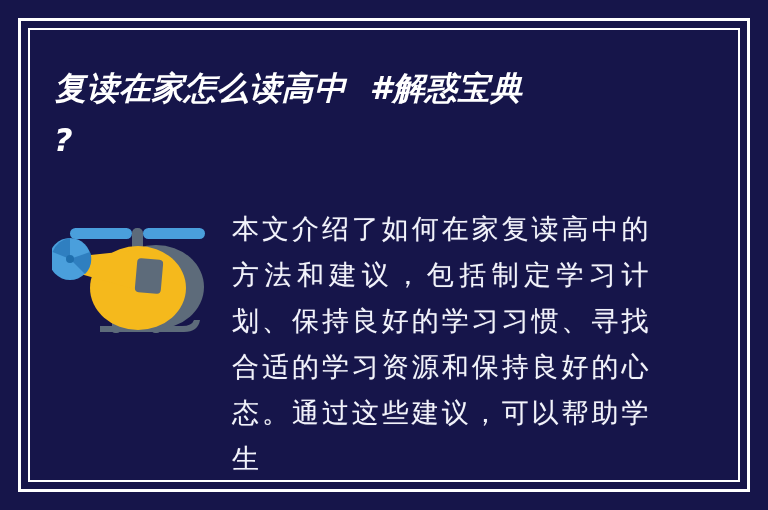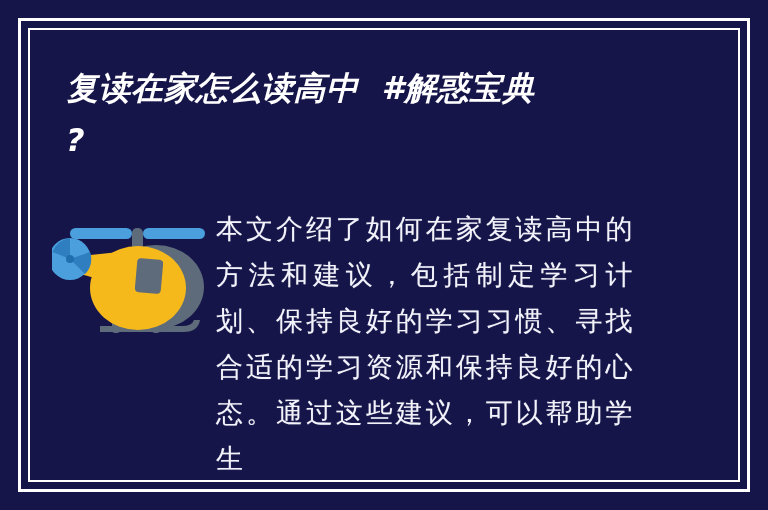--- a/index.html
+++ b/index.html
@@ -34,21 +34,20 @@
     border: 2px solid #ffffff;
     pointer-events: none;
   }
 
   
   .title-block {
     position: absolute;
     left: 54px;
     top: 62px;
     width: 640px;
-    margin-left: 12px;
   }
   .title-line {
     font-family: "DejaVu Sans", "Liberation Sans", sans-serif;
     font-size: 32px;
     font-weight: 700;
     font-style: italic;
     color: #ffffff;
     letter-spacing: 0.5px;
     line-height: 52px;
     white-space: pre;
@@ -59,21 +58,21 @@
     position: absolute;
     left: 52px;
     top: 212px;
     width: 170px;
     height: 140px;
   }
 
   
   .body-block {
     position: absolute;
-    left: 216px;
+    left: 232px;
     top: 206px;
     width: 418px;
   }
   .body-text {
     font-family: "DejaVu Serif", "Liberation Serif", serif;
     font-size: 27px;
     line-height: 46px;
     color: #f2f3fb;
     letter-spacing: 1.5px;
     text-align: justify;

